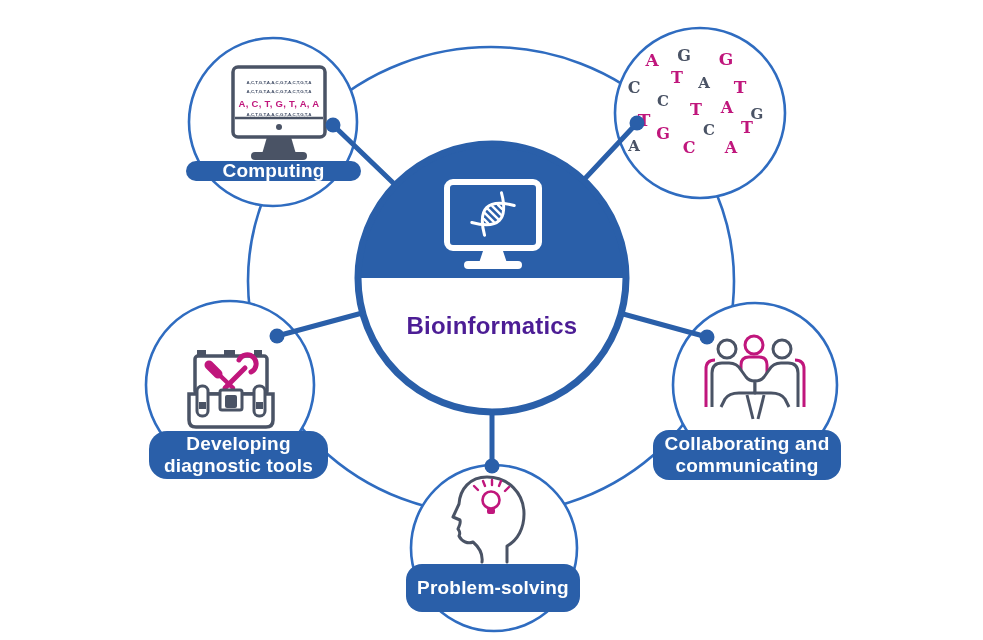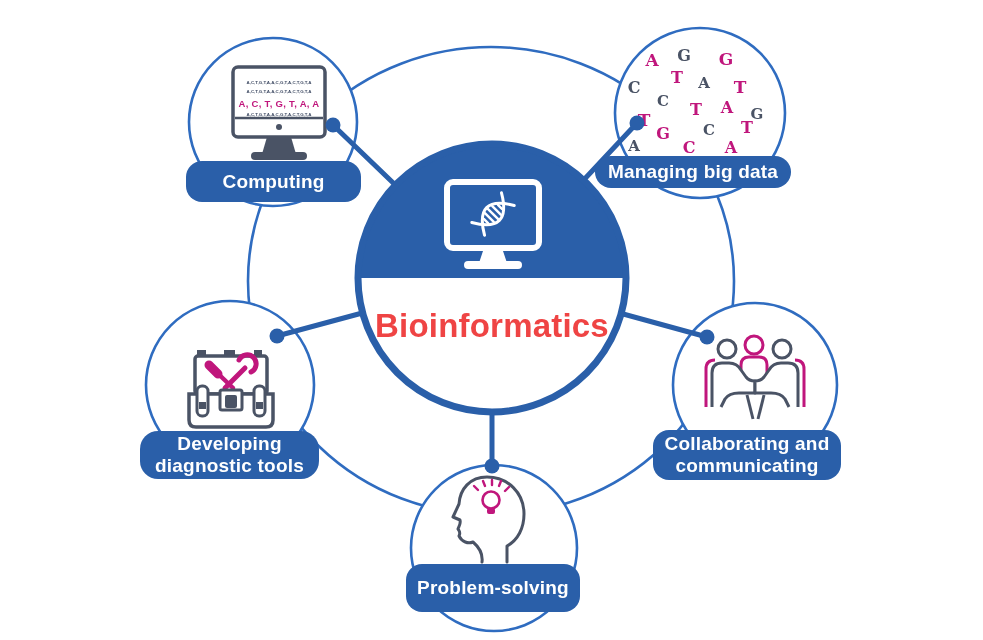--- a/index.html
+++ b/index.html
@@ -12,21 +12,21 @@
     position:absolute;background:#2a5fa9;color:#ffffff;
     display:flex;align-items:center;justify-content:center;text-align:center;
     font-size:19px;font-weight:600;line-height:22px;white-space:pre-line;
     letter-spacing:.2px;
   }
   .pill.r16{border-radius:16px;}
   .pill.r18{border-radius:18px;}
   .center-title{
     position:absolute;left:377px;top:305px;width:230px;height:42px;
     display:flex;align-items:center;justify-content:center;
-    color:#ef4444;font-size:33px;font-weight:700;letter-spacing:.2px;
+    color:#4c1d95;font-size:24px;font-weight:700;letter-spacing:.2px;
   }
   .ring{stroke:#2f6cc0;stroke-width:2.6;fill:none;}
   .sat{fill:#ffffff;stroke:#2f6cc0;stroke-width:2.6;}
   .spoke{stroke:#2a5fa9;stroke-width:5;stroke-linecap:round;}
   .dot{fill:#2a5fa9;}
   .slate{stroke:#4a5365;}
   .mag{stroke:#c0167c;}
   .tiny-row{fill:#3e4a63;font-family:"Liberation Sans",sans-serif;font-size:4.4px;font-weight:700;letter-spacing:0;}
   .mag-row{fill:#c0167c;font-family:"Liberation Sans",sans-serif;font-size:9.5px;font-weight:700;letter-spacing:.3px;}
   .scatter{font-family:"DejaVu Serif", serif;font-weight:600;}
@@ -160,24 +160,23 @@
         <line x1="-5" y1="-6" x2="-5" y2="6" stroke-width="2.4"></line>
         <line x1="0" y1="-8" x2="0" y2="8" stroke-width="2.4"></line>
         <line x1="5" y1="-6" x2="5" y2="6" stroke-width="2.4"></line>
         <line x1="10" y1="-3" x2="10" y2="3" stroke-width="2.4"></line>
       </g>
     </g>
   </svg>
 
   <div class="center-title">Bioinformatics</div>
 
-  <div class="pill r16" style="left:186px;top:161px;width:175px;height:41px;">Computing</div>
+  <div class="pill r16" style="left:186px;top:161px;width:175px;height:20px;">Computing</div>
 
-  <div class="pill r16" style="left:595px;top:156px;width:196px;height:32px;">Managing big data</div>
 
-  <div class="pill r18" style="left:140px;top:431px;width:179px;height:48px;">Developing
+  <div class="pill r18" style="left:149px;top:431px;width:179px;height:48px;">Developing
 diagnostic tools</div>
 
   <div class="pill r18" style="left:653px;top:430px;width:188px;height:50px;border-radius:16px;">Collaborating and
 communicating</div>
 
   <div class="pill r16" style="left:406px;top:564px;width:174px;height:48px;">Problem-solving</div>
 </div>
 
 </body></html>

